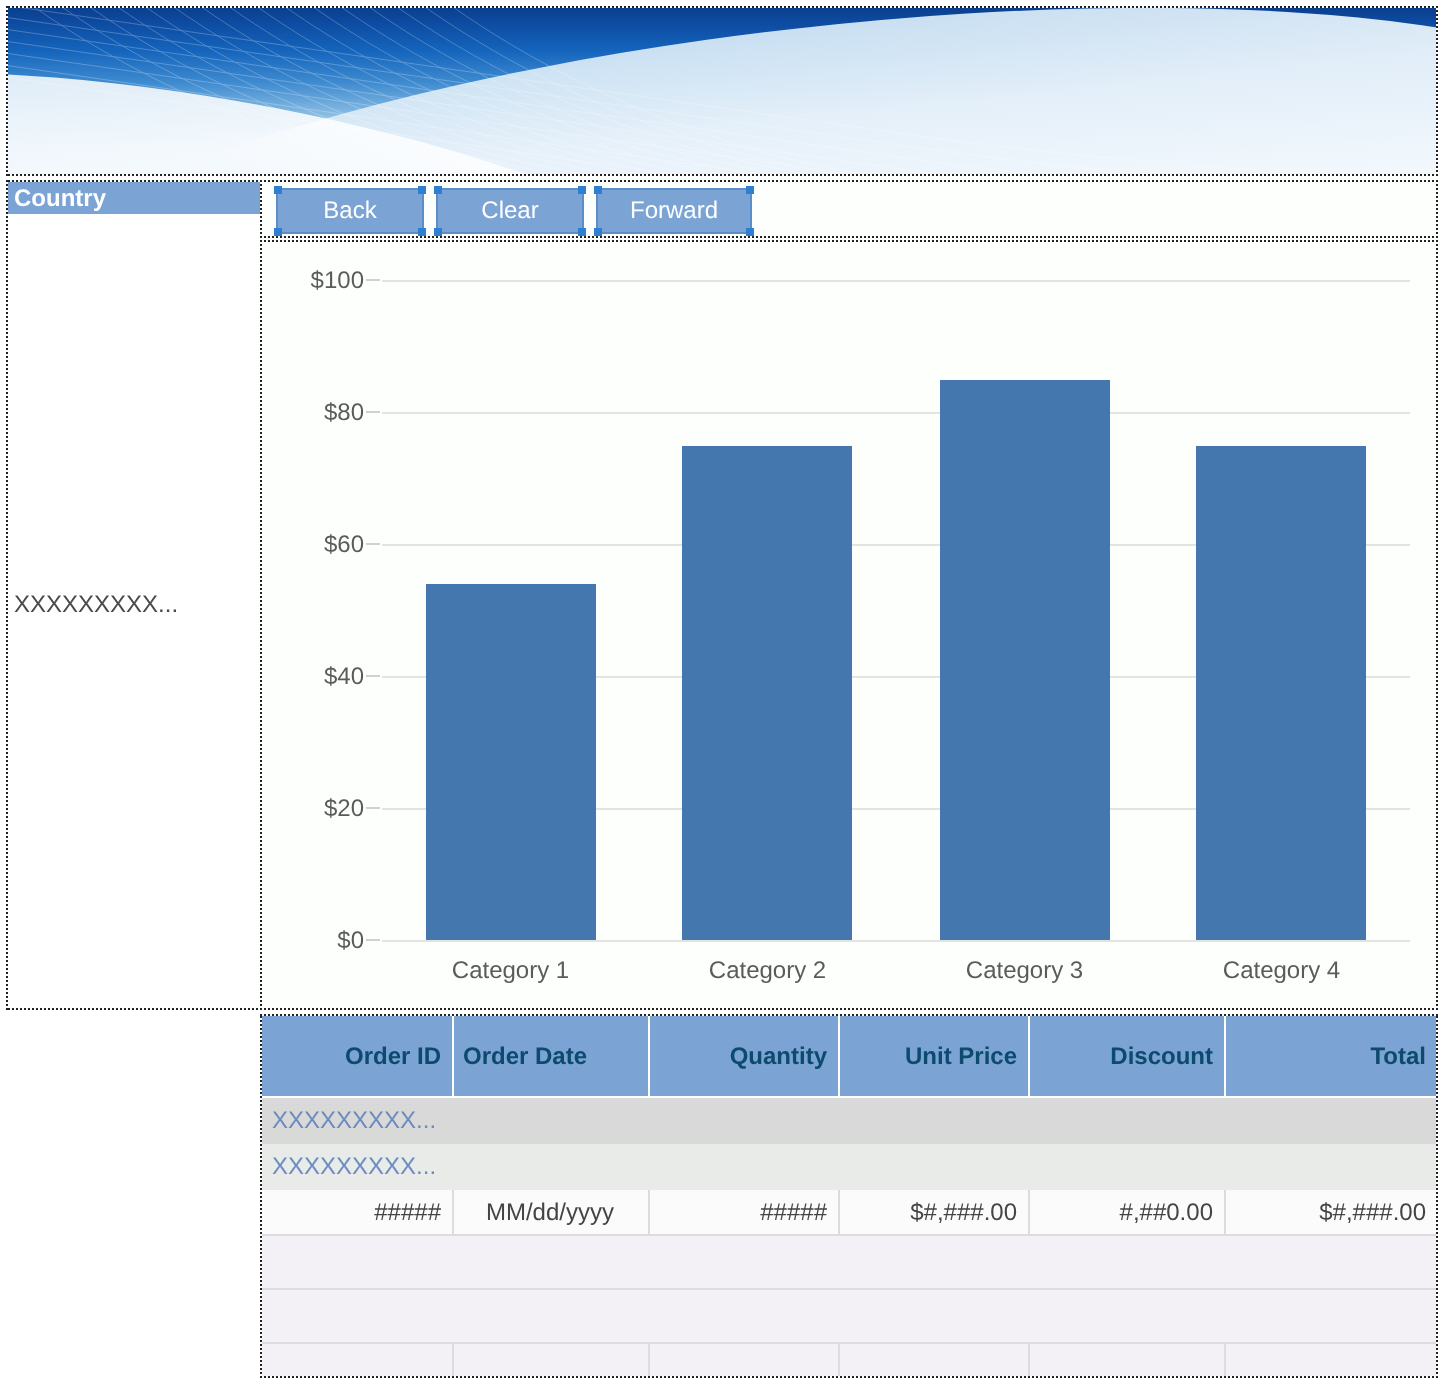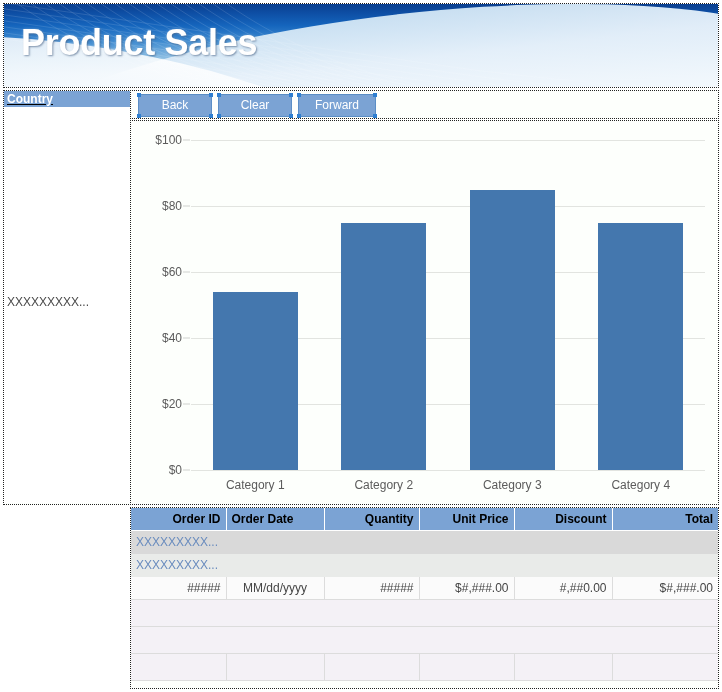--- a/index.html
+++ b/index.html
@@ -80,21 +80,20 @@
     letter-spacing: -0.3px;
     text-shadow: 1px 1px 2px rgba(40,70,110,0.55), 0 0 3px rgba(255,255,255,0.35);
     white-space: nowrap;
   }
 
   
   .dotted {
     border: 1px dotted #222;
     box-sizing: border-box;
     background: #fdfffc;
-    text-decoration: underline;
   }
 
   
   .country-panel {
     position: absolute;
     left: 3px;
     top: 90px;
     width: 128px;
     height: 415px;
   }
@@ -249,24 +248,24 @@
     overflow: hidden;
   }
   table.grid {
     width: 100%;
     border-collapse: collapse;
     table-layout: fixed;
     font-size: 12px;
   }
   table.grid th {
     background: #7ba3d4;
-    color: #000000;
+    color: #0c4a6e;
     font-weight: bold;
     font-size: 12px;
-    height: 22px;
+    height: 40px;
     padding: 0 5px;
     text-align: right;
     border-right: 1px solid #ffffff;
     border-bottom: 1px solid #ffffff;
     box-sizing: border-box;
     white-space: nowrap;
     overflow: hidden;
   }
   table.grid th.left { text-align: left; margin-left: 33px; }
   table.grid th:last-child { border-right: none; }
@@ -344,21 +343,20 @@
         <path d="M112,-10 C152,20 202,48 272,70 C352,92 462,104 582,110"></path>
         <path d="M126,-10 C166,20 216,48 286,70 C366,92 476,104 596,110"></path>
         <path d="M140,-10 C180,20 230,48 300,70 C380,92 490,104 610,110"></path>
         <path d="M154,-10 C194,20 244,48 314,70 C394,92 504,104 624,110"></path>
         <path d="M168,-10 C208,20 258,48 328,70 C408,92 518,104 638,110"></path>
         <path d="M182,-10 C222,20 272,48 342,70 C422,92 532,104 652,110"></path>
         <path d="M196,-10 C236,20 286,48 356,70 C436,92 546,104 666,110"></path>
         <path d="M210,-10 C250,20 300,48 370,70 C450,92 560,104 680,110"></path>
       </g>
     </svg>
-    <div class="banner-title">Product Sales</div>
   </div>
 
   <div class="country-panel dotted">
     <div class="group-header">Country</div>
     <div class="group-body">
       <div class="group-value">XXXXXXXXX...</div>
     </div>
   </div>
 
   <div class="buttonbar">

